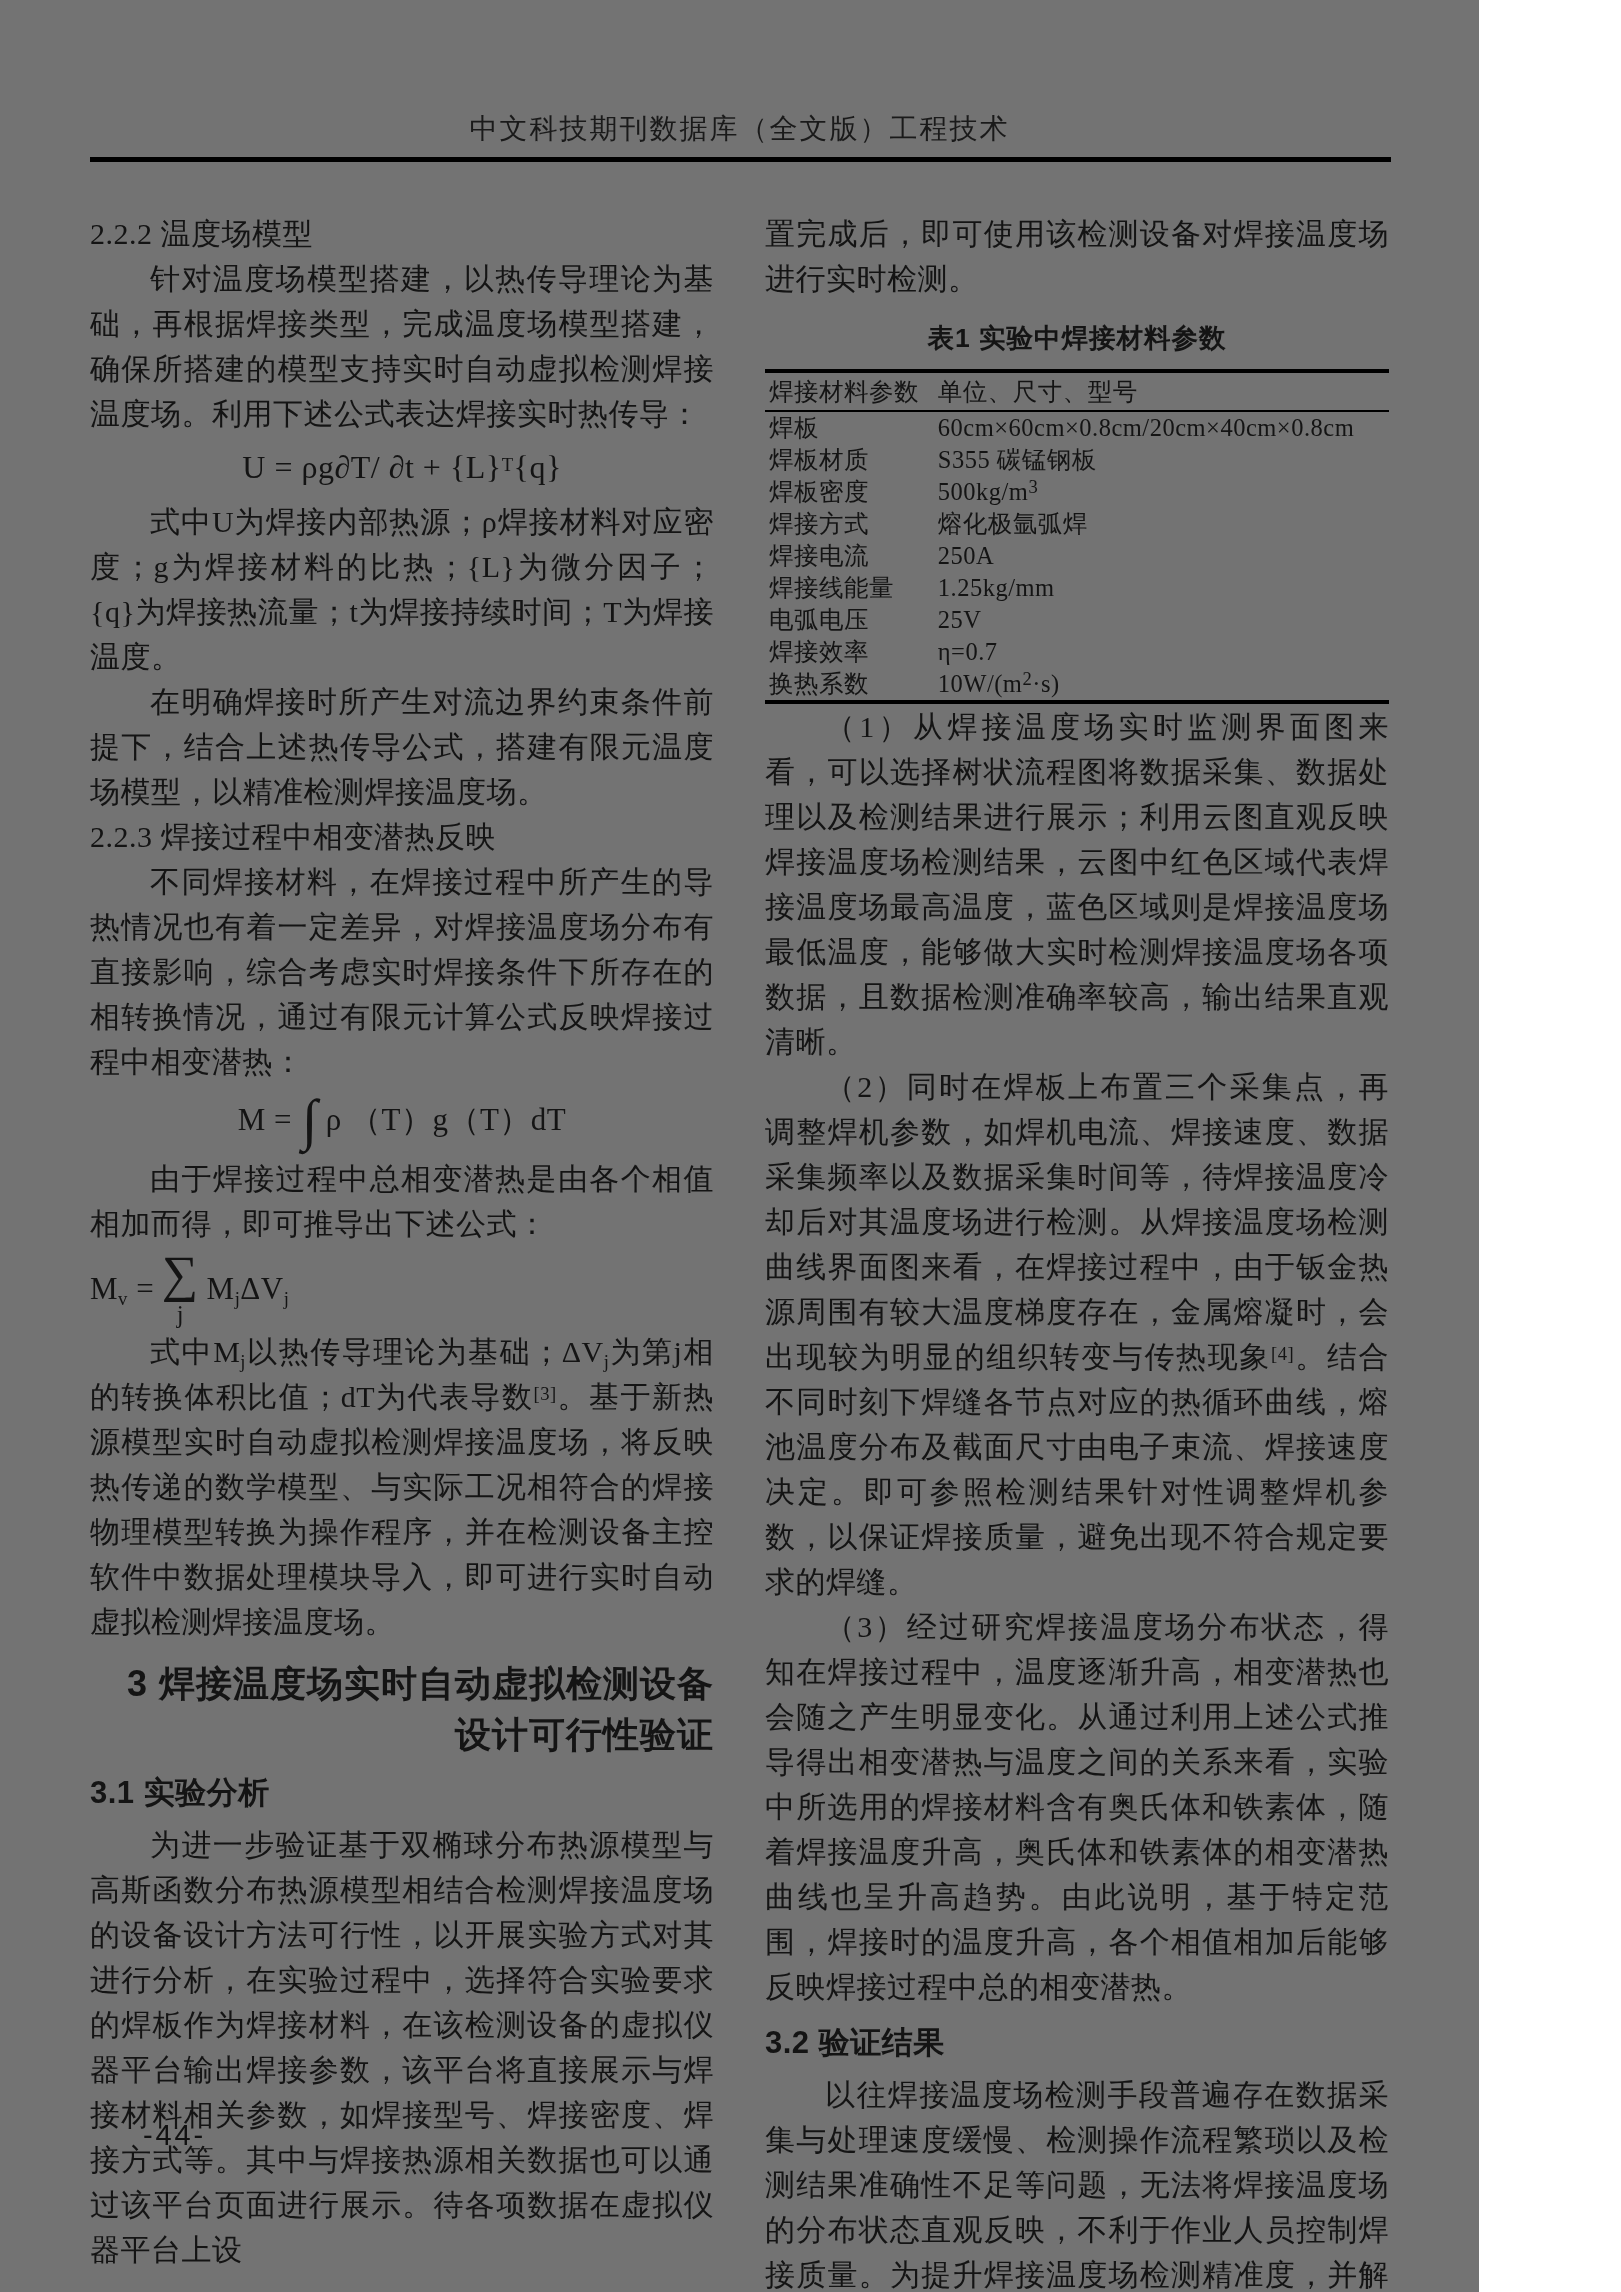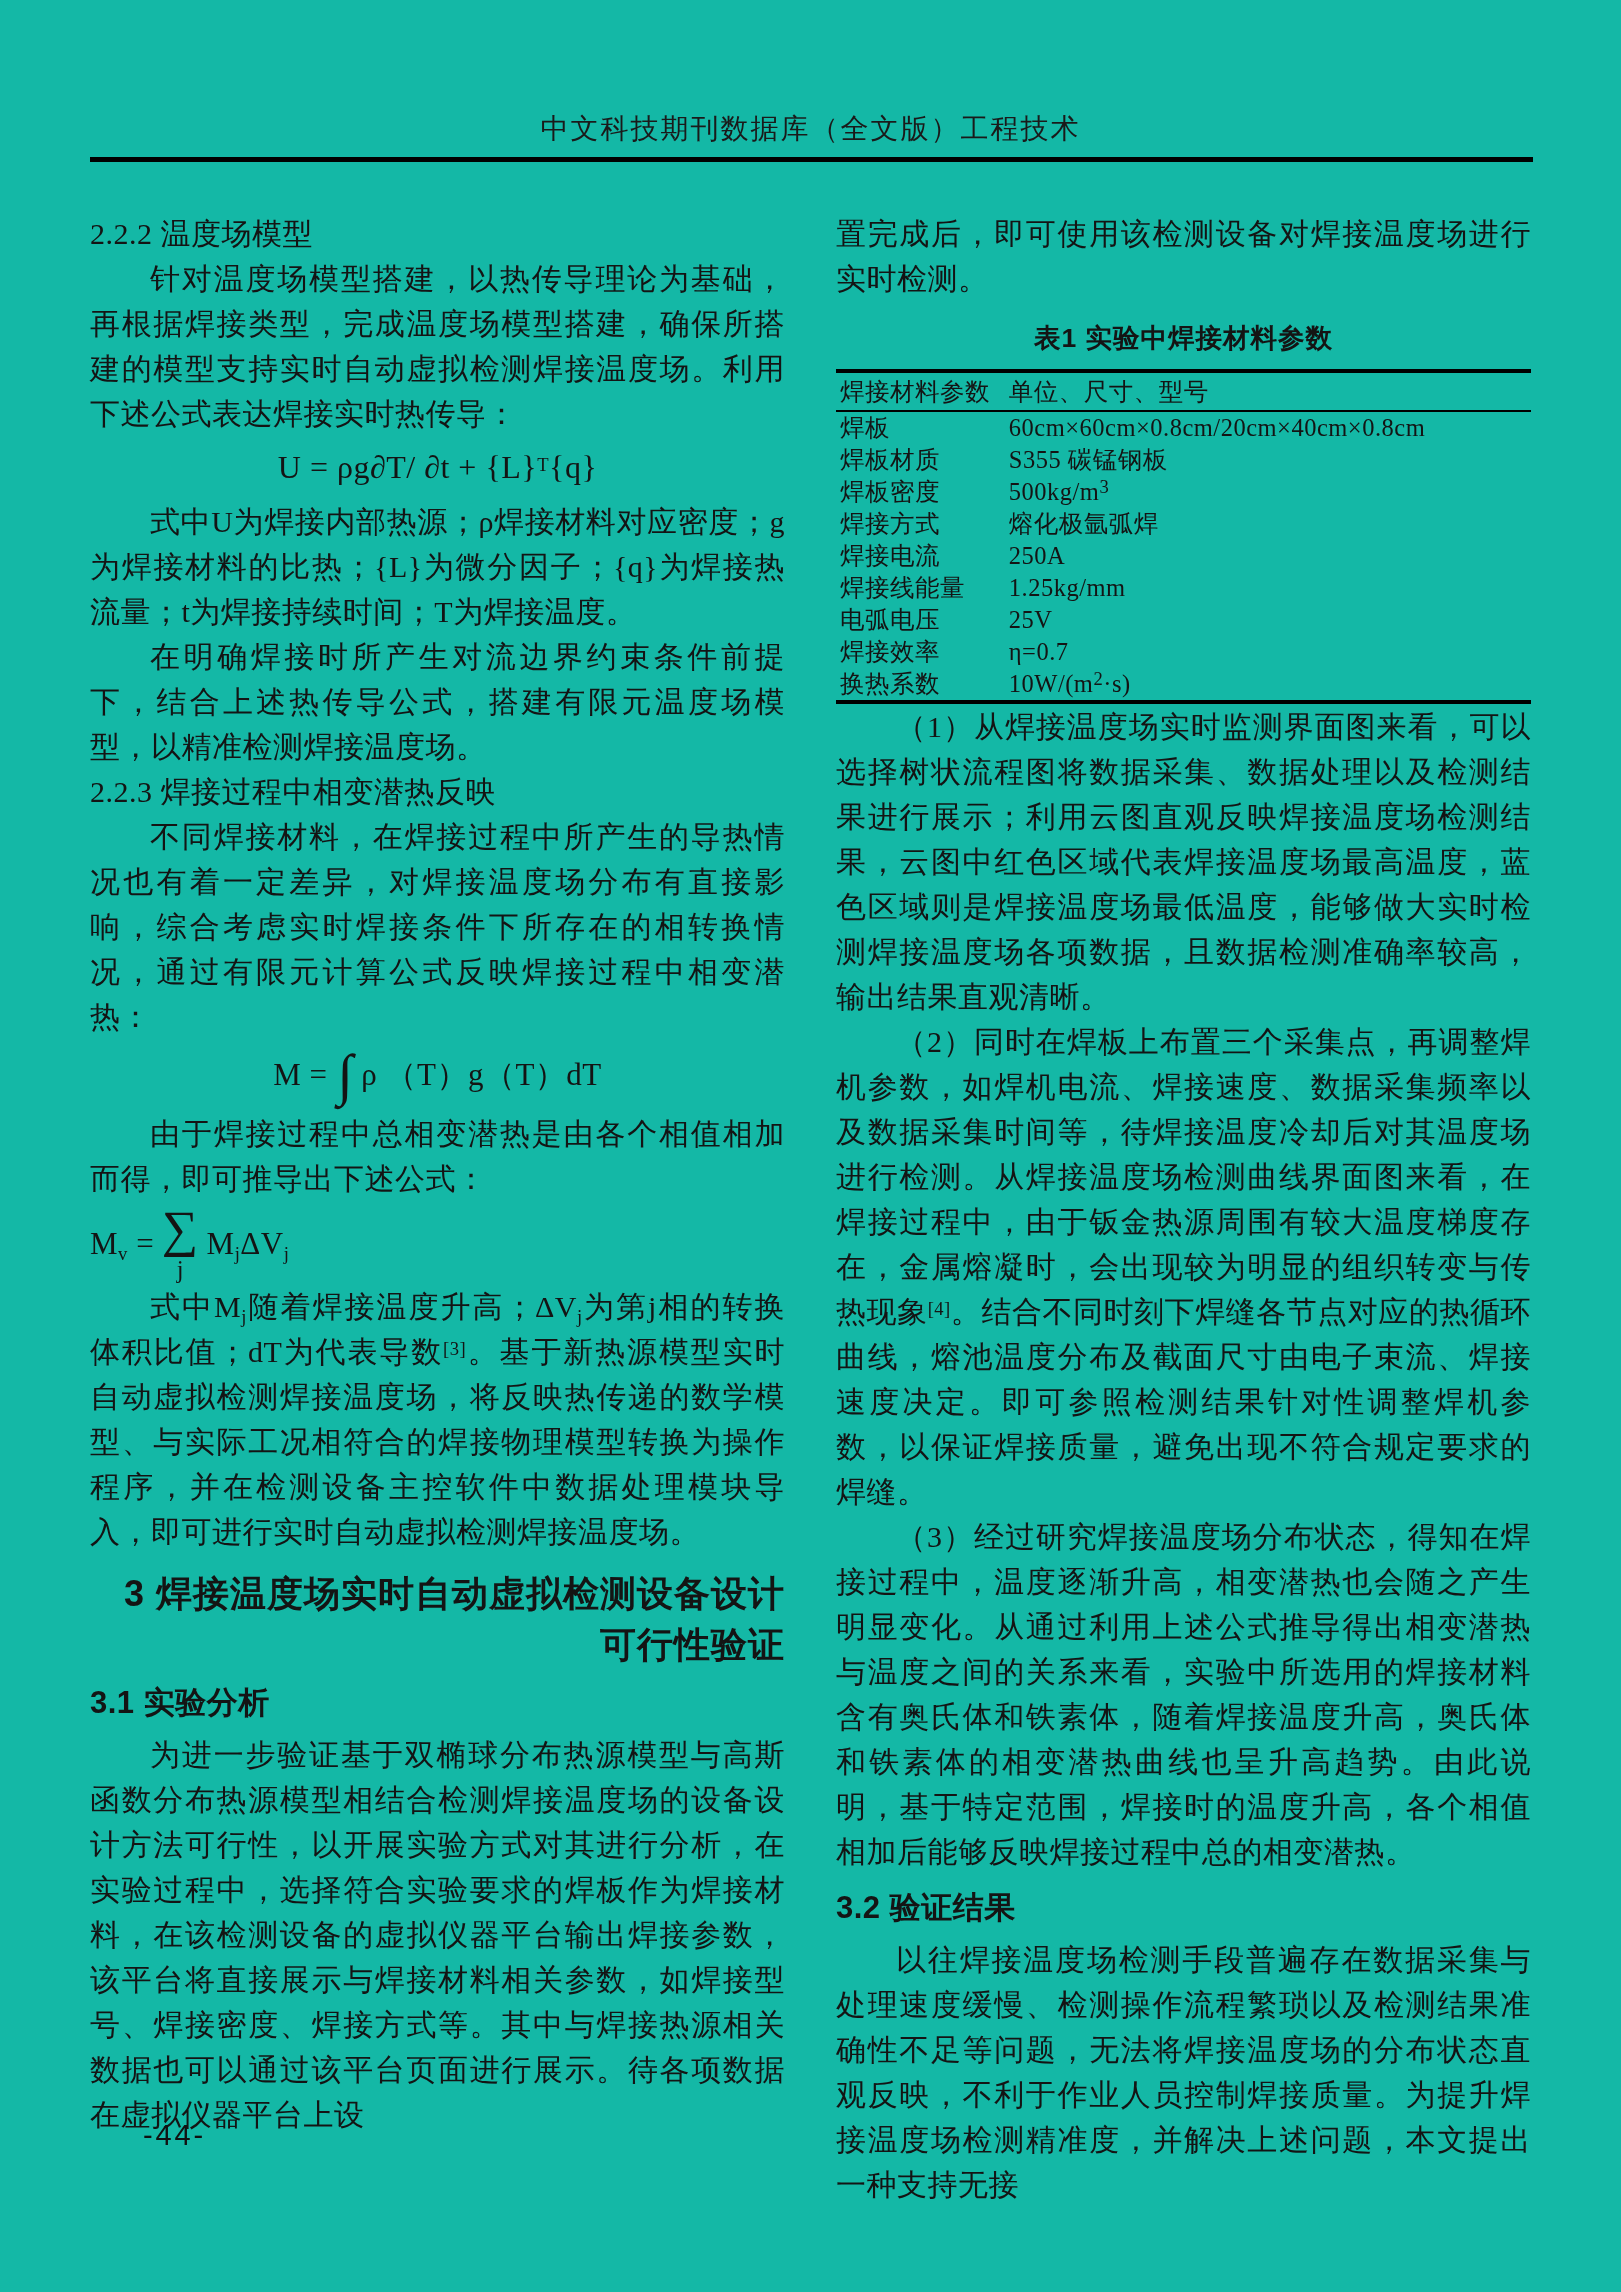--- a/index.html
+++ b/index.html
@@ -1,19 +1,19 @@
 <!DOCTYPE html>
 <html><head>
 <meta charset="utf-8">
 <style>
   html,body { margin:0; padding:0; background:#ffffff; }
   .page {
     position:relative;
-    width:1621px; height:2293px;
-    background:#14b8a6;
+    width:1479px; height:2293px;
+    background:#737373;
     color:#141414;
     font-family:"Liberation Serif","DejaVu Serif",serif;
     overflow:hidden;
   }
   
   .header-title {
     padding-top:110px;
     text-align:center;
     font-size:28px;
     letter-spacing:2px;
@@ -168,21 +168,21 @@
 
       <div class="formula-sum">
         <span><span>M</span><sub>v</sub><span> = </span></span>
         <span class="sum-stack">
           <span class="sum-sigma">∑</span>
           <span class="sum-under">j</span>
         </span>
         <span><span>M</span><sub>j</sub><span>ΔV</span><sub>j</sub></span>
       </div>
 
-      <p class="indent"><span>式中M</span><sub>j</sub><span>随着焊接温度升高；ΔV</span><sub>j</sub><span>为第j相的转换体积比值；dT为代表导数</span><sup>[3]</sup><span>。基于新热源模型实时自动虚拟检测焊接温度场，将反映热传递的数学模型、与实际工况相符合的焊接物理模型转换为操作程序，并在检测设备主控软件中数据处理模块导入，即可进行实时自动虚拟检测焊接温度场。</span></p>
+      <p class="indent"><span>式中M</span><sub>j</sub><span>以热传导理论为基础；ΔV</span><sub>j</sub><span>为第j相的转换体积比值；dT为代表导数</span><sup>[3]</sup><span>。基于新热源模型实时自动虚拟检测焊接温度场，将反映热传递的数学模型、与实际工况相符合的焊接物理模型转换为操作程序，并在检测设备主控软件中数据处理模块导入，即可进行实时自动虚拟检测焊接温度场。</span></p>
 
       <div class="section-head">3 焊接温度场实时自动虚拟检测设备设计可行性验证</div>
       <div class="subsection-head">3.1 实验分析</div>
       <p class="indent">为进一步验证基于双椭球分布热源模型与高斯函数分布热源模型相结合检测焊接温度场的设备设计方法可行性，以开展实验方式对其进行分析，在实验过程中，选择符合实验要求的焊板作为焊接材料，在该检测设备的虚拟仪器平台输出焊接参数，该平台将直接展示与焊接材料相关参数，如焊接型号、焊接密度、焊接方式等。其中与焊接热源相关数据也可以通过该平台页面进行展示。待各项数据在虚拟仪器平台上设</p>
     </div>
 
     <div class="col">
       <p>置完成后，即可使用该检测设备对焊接温度场进行实时检测。</p>
 
       <div class="tbl-title">表1  实验中焊接材料参数</div>

